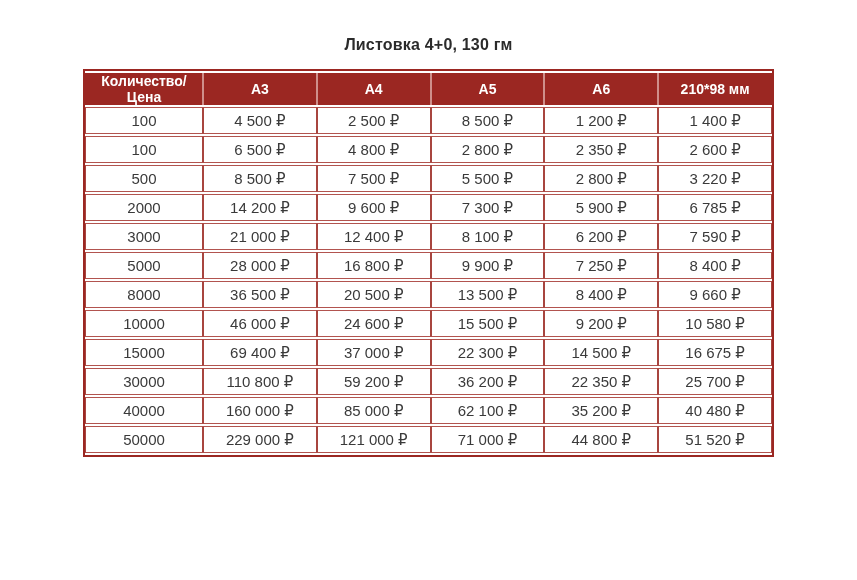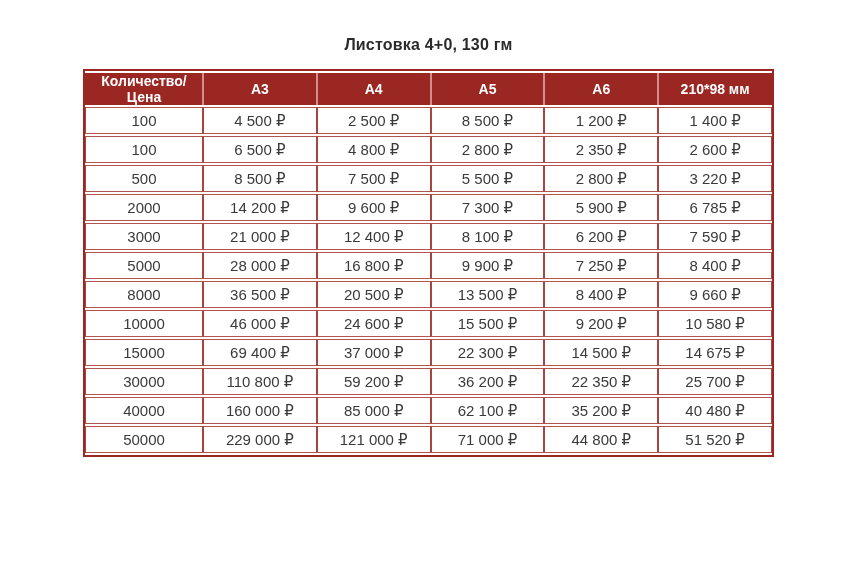--- a/index.html
+++ b/index.html
@@ -153,21 +153,21 @@
           <td>15 500 ₽</td>
           <td>9 200 ₽</td>
           <td>10 580 ₽</td>
         </tr>
         <tr>
           <td>15000</td>
           <td>69 400 ₽</td>
           <td>37 000 ₽</td>
           <td>22 300 ₽</td>
           <td>14 500 ₽</td>
-          <td>14 675 ₽</td>
+          <td>16 675 ₽</td>
         </tr>
         <tr>
           <td>30000</td>
           <td>110 800 ₽</td>
           <td>59 200 ₽</td>
           <td>36 200 ₽</td>
           <td>22 350 ₽</td>
           <td>25 700 ₽</td>
         </tr>
         <tr>

